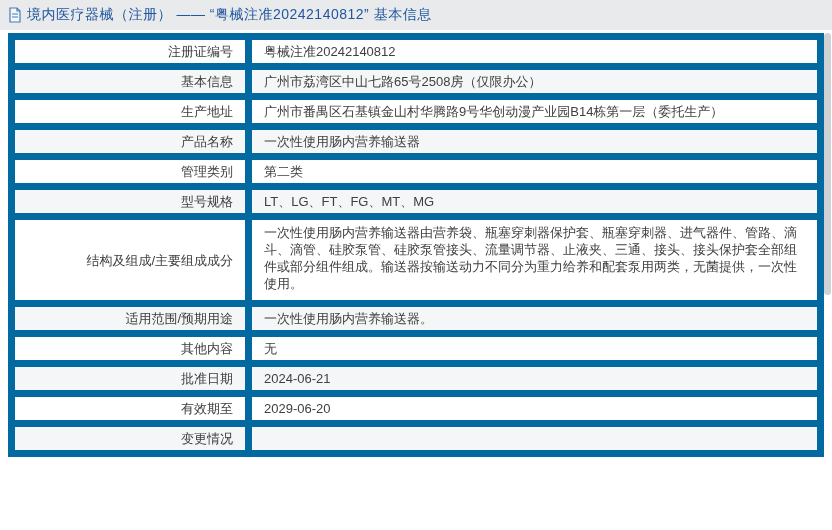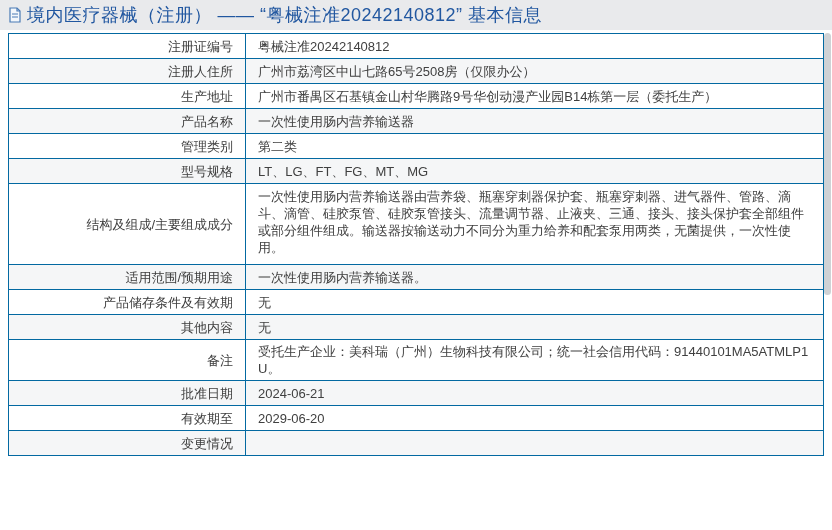--- a/index.html
+++ b/index.html
@@ -1,24 +1,24 @@
 <!DOCTYPE html>
 <html><head>
 <meta charset="utf-8">
 <style>
   html,body{margin:0;padding:0;background:#fff;font-family:"Liberation Sans","DejaVu Sans",sans-serif;}
   .screen{position:relative;width:832px;height:530px;overflow:hidden;background:#fff;}
 
   .title-bar{height:30px;background:#e9eaec;display:flex;align-items:center;padding-left:8px;box-sizing:border-box;}
   .doc-icon{display:inline-flex;width:14px;height:16px;margin-right:5px;flex:0 0 auto;}
-  .title-text{color:#2157a0;font-size:18px;letter-spacing:0.5px;white-space:nowrap;}
+  .title-text{color:#2157a0;font-size:14px;letter-spacing:0.5px;white-space:nowrap;}
 
   table.info-table{border-collapse:collapse;table-layout:fixed;width:816px;margin:3px 0 0 8px;
     font-size:13px;color:#404040;border:1px solid #c6c8ca;}
-  table.info-table td{border:1px solid #0369a1;vertical-align:middle;box-sizing:border-box;}
+  table.info-table td{border:7px solid #0369a1;vertical-align:middle;box-sizing:border-box;}
   table.info-table tr{height:25px;}
   table.info-table tr:nth-child(even){background:#f5f6f7;}
   td.label{width:237px;text-align:right;padding:3px 12px 3px 6px;color:#3d3d3d;line-height:17px;}
   td.value{text-align:left;padding:3px 14px 3px 12px;line-height:17px;word-break:break-all;}
   tr.tall td.value{padding-top:4px;padding-bottom:8px;}
 
   .scroll-thumb{position:absolute;top:33px;right:1px;width:7px;height:262px;background:#cfd2d5;border-radius:4px;}
 </style>
 </head>
 <body>
@@ -37,21 +37,21 @@
     <span class="title-text">境内医疗器械（注册） —— “粤械注准20242140812” 基本信息</span>
   </div>
 
   <table class="info-table">
     <tbody>
       <tr>
         <td class="label">注册证编号</td>
         <td class="value">粤械注准20242140812</td>
       </tr>
       <tr>
-        <td class="label">注册人住所</td>
+        <td class="label">基本信息</td>
         <td class="value">广州市荔湾区中山七路65号2508房（仅限办公）</td>
       </tr>
       <tr>
         <td class="label">生产地址</td>
         <td class="value">广州市番禺区石基镇金山村华腾路9号华创动漫产业园B14栋第一层（委托生产）</td>
       </tr>
       <tr>
         <td class="label">产品名称</td>
         <td class="value">一次性使用肠内营养输送器</td>
       </tr>
@@ -65,30 +65,22 @@
       </tr>
       <tr class="tall">
         <td class="label">结构及组成/主要组成成分</td>
         <td class="value">一次性使用肠内营养输送器由营养袋、瓶塞穿刺器保护套、瓶塞穿刺器、进气器件、管路、滴斗、滴管、硅胶泵管、硅胶泵管接头、流量调节器、止液夹、三通、接头、接头保护套全部组件或部分组件组成。输送器按输送动力不同分为重力给养和配套泵用两类，无菌提供，一次性使用。</td>
       </tr>
       <tr>
         <td class="label">适用范围/预期用途</td>
         <td class="value">一次性使用肠内营养输送器。</td>
       </tr>
       <tr>
-        <td class="label">产品储存条件及有效期</td>
-        <td class="value">无</td>
-      </tr>
-      <tr>
         <td class="label">其他内容</td>
         <td class="value">无</td>
-      </tr>
-      <tr>
-        <td class="label">备注</td>
-        <td class="value">受托生产企业：美科瑞（广州）生物科技有限公司；统一社会信用代码：91440101MA5ATMLP1U。</td>
       </tr>
       <tr>
         <td class="label">批准日期</td>
         <td class="value">2024-06-21</td>
       </tr>
       <tr>
         <td class="label">有效期至</td>
         <td class="value">2029-06-20</td>
       </tr>
       <tr>

